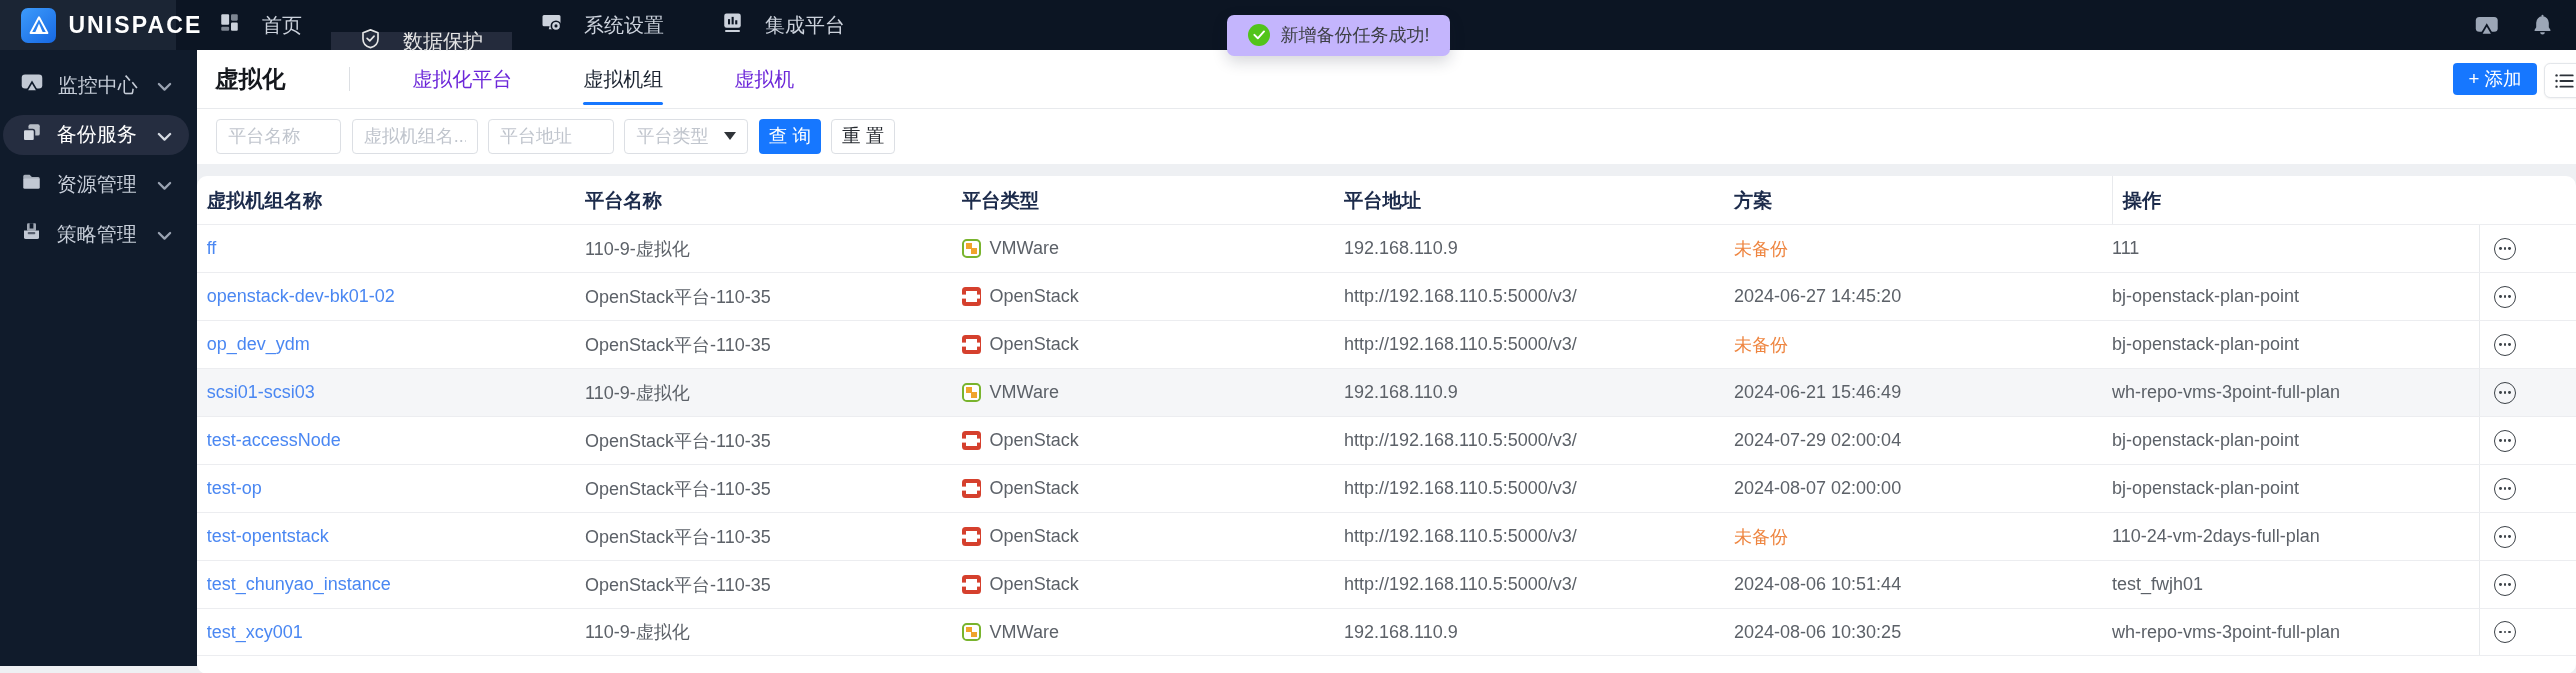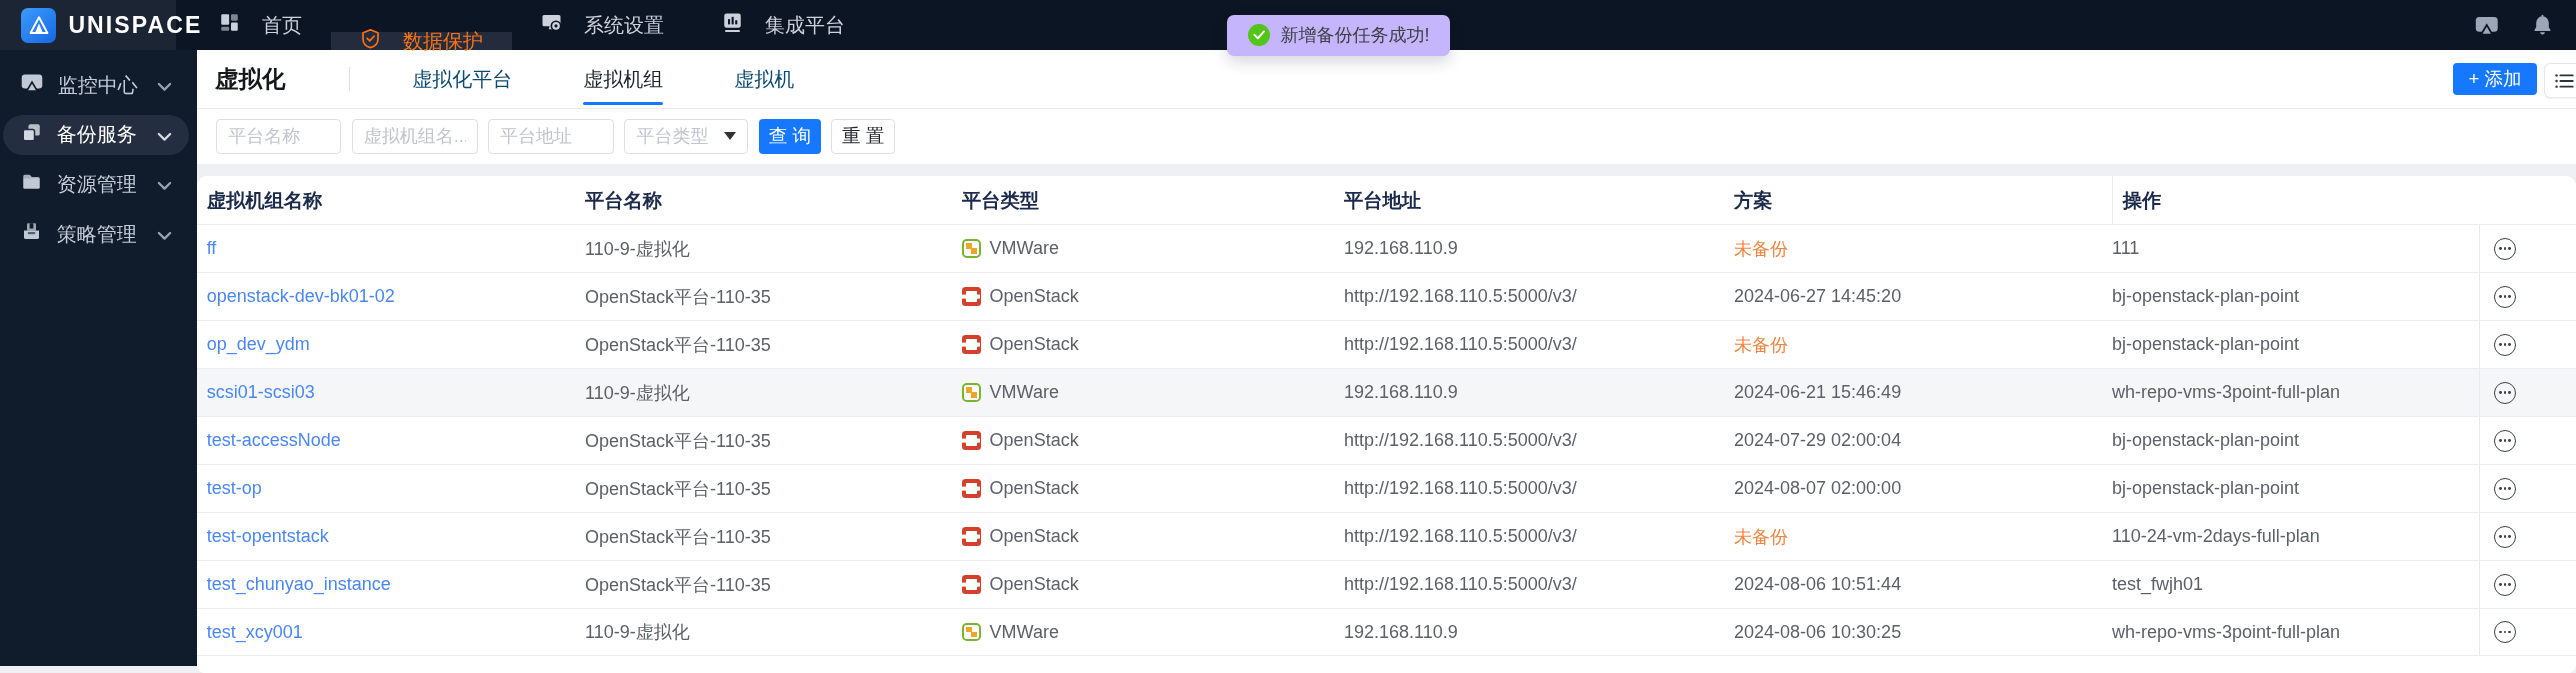--- a/index.html
+++ b/index.html
@@ -24,21 +24,21 @@
     width:35px; height:35px; border-radius:7px; flex:none;
     background:linear-gradient(140deg,#3d9bfb 0%,#1668e3 100%);
     display:flex; align-items:center; justify-content:center;
   }
   .wordmark { color:#fff; font-size:23px; font-weight:bold; letter-spacing:2.1px; }
   .topnav { display:flex; align-items:stretch; margin-left:14px; }
   .topnav-item {
     display:flex; align-items:center; gap:22px; padding:0 29px;
     color:#ccd2dc; font-size:20px; cursor:pointer; white-space:nowrap;justify-content:center;
   }
-  .topnav-item.active { background:#242b3c; color:#f97316;margin-top:32px; --bg:#242b3c; }
+  .topnav-item.active { background:#242b3c; color:#e5e5e5;margin-top:32px; --bg:#242b3c; }
   .topbar-right { margin-left:auto; display:flex; align-items:center; gap:33px; padding-right:23.5px; }
   .topbar-right svg { display:block; }
 
   
   .toast {
     position:absolute; left:1227px; top:14.5px; height:41px; z-index:20;
     background:#c4b5fd; border-radius:7px; box-shadow:0 5.5px 15px rgba(20,30,50,.18);
     display:flex; align-items:center; gap:10.4px; padding:0 21px;
     font-size:18px; color:#3c3f44; white-space:nowrap;
   }
@@ -65,21 +65,21 @@
   .main { position:absolute; left:197px; top:50px; right:0; bottom:0; background:#eef0f3; }
   .card-top { position:absolute; top:0; left:0; right:0; height:114px; background:#fff; }
   .title-row {
     height:59px; border-bottom:0.7px solid #e8eaed;
     display:flex; align-items:stretch; padding:0 0 0 18px; position:relative;gap:39px;
   }
   .page-title { font-size:23.5px; font-weight:bold; color:#15181d; align-self:center; }
   .v-divider { width:0.7px; background:#dcdfe3; margin:16.6px 24px; }
   .tab {
     display:flex; align-items:center; margin-right:32px; position:relative;
-    font-size:20px; color:#0c4a6e; cursor:pointer; white-space:nowrap;
+    font-size:20px; color:#6d28d9; cursor:pointer; white-space:nowrap;
   }
   .tab.active { color:#1b2330; }
   .tab.active::after {
     content:""; position:absolute; left:0; right:0; bottom:2.8px; height:3.5px;
     border-radius:2.1px; background:#1677ff;
   }
   .title-actions { margin-left:auto; display:flex; align-items:center; gap:8.3px; padding-right:39px; }
   .add-btn {
     min-width:84px; height:32px; border:none; border-radius:4.1px;
     background:#1677ff; color:#fff; font-size:18.6px; padding:12px 15px;

